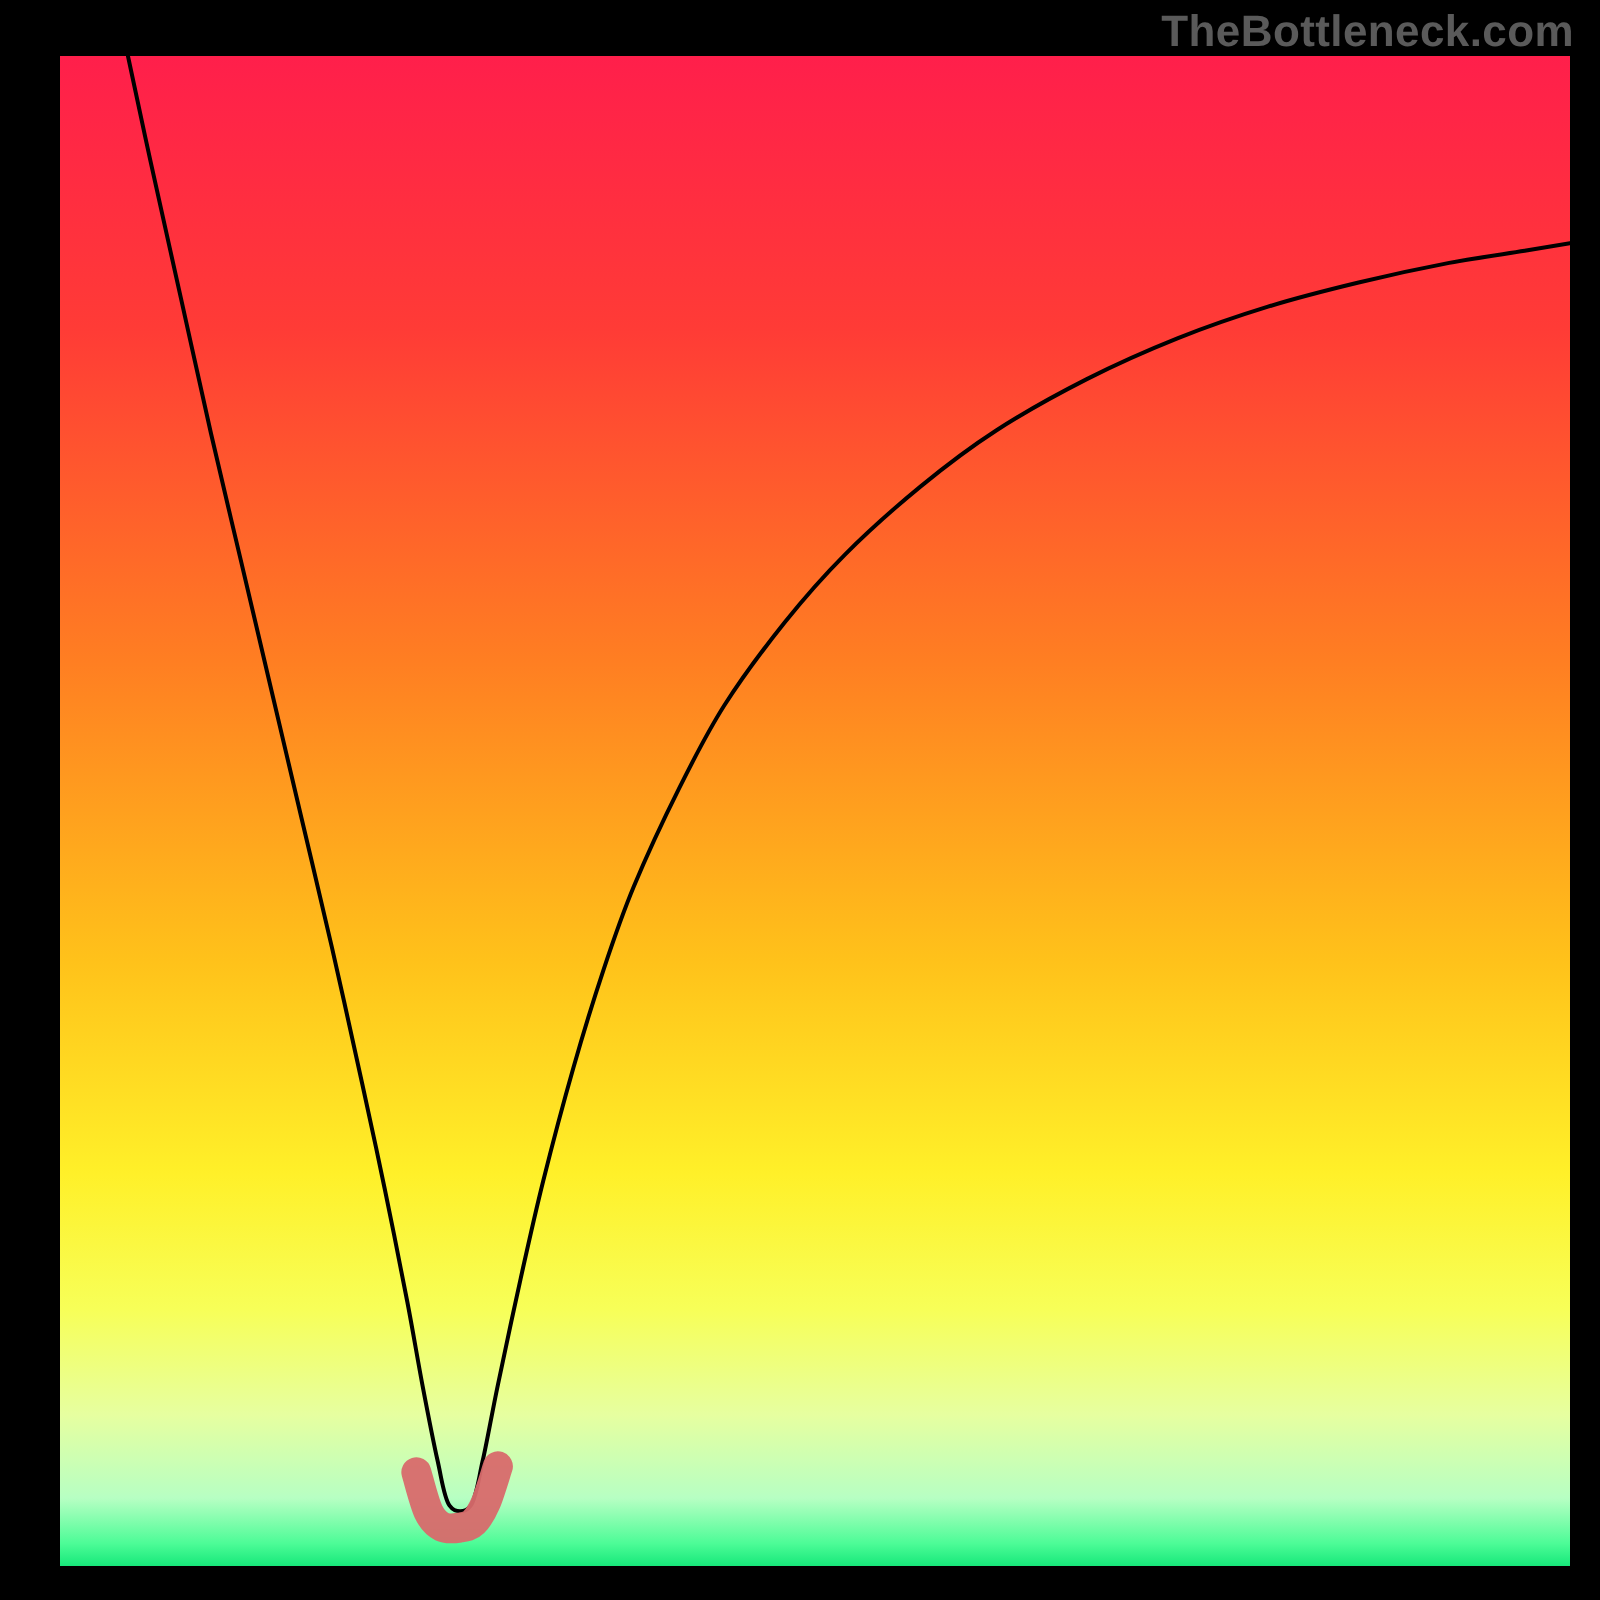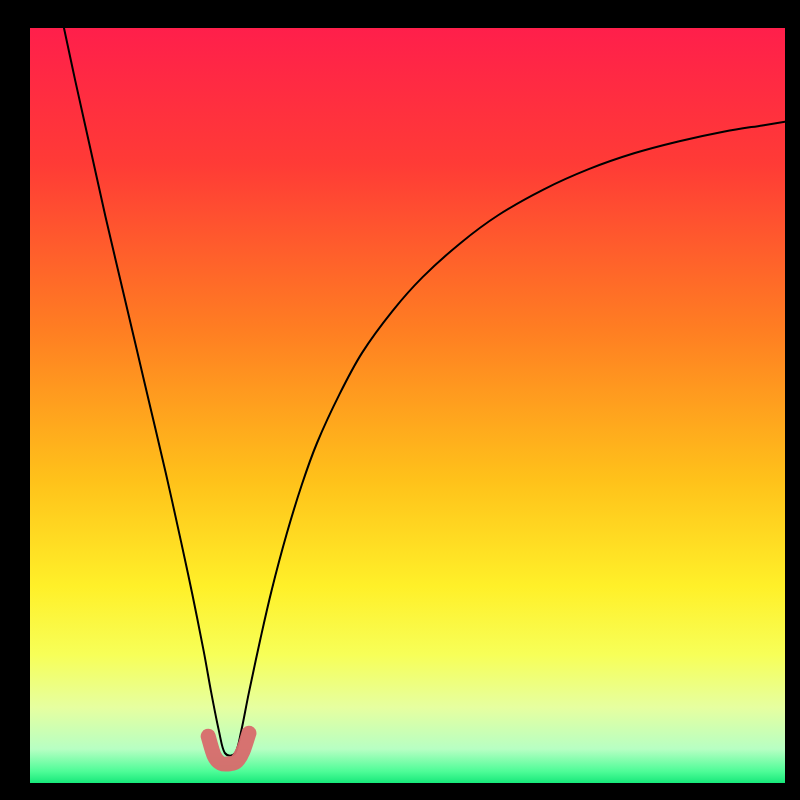--- a/index.html
+++ b/index.html
@@ -44,13 +44,14 @@
           <stop offset="90%" stop-color="#e6ffa0"></stop>
           <stop offset="95.5%" stop-color="#b7ffc3"></stop>
           <stop offset="98.5%" stop-color="#4dfc97"></stop>
           <stop offset="100%" stop-color="#17e87a"></stop>
         </linearGradient>
       </defs>
       <rect x="0" y="0" width="755" height="755" fill="url(#bg-grad)"></rect>
       <path d="M 33.975 0 C 35.8625 8.808333333333318, 40.89583333333333 32.71666666666657, 45.3 52.84999999999991 C 49.704166666666666 72.98333333333325, 55.36666666666667 98.15000000000005, 60.4 120.80000000000007 C 65.43333333333334 143.45000000000007, 70.46666666666667 166.72916666666669, 75.5 188.75 C 80.53333333333333 210.77083333333331, 85.56666666666666 231.53333333333327, 90.6 252.92499999999995 C 95.63333333333333 274.3166666666666, 100.66666666666669 295.70833333333337, 105.70000000000002 317.1 C 110.73333333333335 338.4916666666667, 115.76666666666667 359.8833333333333, 120.8 381.275 C 125.83333333333333 402.66666666666663, 130.86666666666667 423.42916666666673, 135.9 445.45000000000005 C 140.93333333333334 467.47083333333336, 146.59583333333333 493.26666666666665, 151 513.4 C 155.40416666666667 533.5333333333333, 158.54999999999998 548.0041666666666, 162.325 566.25 C 166.1 584.4958333333334, 170.50416666666666 606.5166666666667, 173.65 622.875 C 176.79583333333335 639.2333333333333, 178.68333333333334 651.1875, 181.2 664.4 C 183.71666666666664 677.6125, 186.485 692.0833333333333, 188.75 702.15 C 191.015 712.2166666666667, 192.02166666666665 721.025, 194.79 724.8 C 197.55833333333334 728.5749999999999, 202.59166666666667 728.5749999999999, 205.36 724.8 C 208.12833333333336 721.025, 209.13500000000005 712.2166666666667, 211.40000000000003 702.15 C 213.66500000000002 692.0833333333333, 215.80416666666667 679.5, 218.95 664.4 C 222.0958333333333 649.3, 226.5 628.5374999999999, 230.275 611.55 C 234.05 594.5625, 237.19583333333333 580.0916666666667, 241.6 562.475 C 246.00416666666666 544.8583333333333, 251.6666666666667 523.4666666666667, 256.70000000000005 505.85 C 261.7333333333334 488.23333333333335, 266.7666666666667 471.875, 271.8 456.775 C 276.8333333333333 441.67499999999995, 280.60833333333335 430.35, 286.9 415.25 C 293.1916666666666 400.15, 301.99999999999994 381.275, 309.54999999999995 366.175 C 317.09999999999997 351.07500000000005, 323.39166666666665 338.4916666666667, 332.2 324.65000000000003 C 341.0083333333333 310.8083333333334, 352.3333333333333 295.70833333333337, 362.4 283.125 C 372.46666666666664 270.54166666666663, 381.27500000000003 260.47499999999997, 392.6 249.14999999999998 C 403.925 237.825, 417.76666666666665 225.4933333333334, 430.34999999999997 215.17500000000007 C 442.9333333333333 204.85666666666674, 454.2583333333333 196.17416666666668, 468.1 187.24 C 481.9416666666667 178.30583333333334, 498.30000000000007 169.24583333333337, 513.4000000000001 161.57000000000005 C 528.5000000000001 153.89416666666673, 543.6 147.22500000000008, 558.7 141.18500000000006 C 573.8000000000001 135.14500000000004, 588.9 129.98583333333326, 604 125.32999999999993 C 619.1 120.67416666666658, 634.1999999999999 116.89916666666664, 649.3 113.25 C 664.4 109.60083333333336, 680.7583333333333 106.07750000000006, 694.6 103.43500000000006 C 708.4416666666667 100.79250000000006, 722.2833333333333 99.0308333333333, 732.35 97.39499999999998 C 742.4166666666667 95.75916666666666, 751.225 94.24916666666677, 755 93.62000000000012" fill="none" stroke="#000000" stroke-width="2" stroke-linecap="round" stroke-linejoin="round"></path>
       <path d="M 178.18 708.19 C 179.18666666666667 711.4616666666667, 182.08083333333332 723.2900000000001, 184.22 727.82 C 186.35916666666668 732.35, 188.3725 734.04875, 191.01500000000001 735.37 C 193.65750000000003 736.69125, 197.43250000000003 736.125, 200.07500000000002 735.7475 C 202.7175 735.3699999999999, 204.73083333333332 735.18125, 206.86999999999998 733.105 C 209.00916666666663 731.0287500000001, 210.89666666666665 727.9458333333333, 212.90999999999997 723.29 C 214.9233333333333 718.6341666666666, 217.94333333333333 708.1899999999999, 218.95 705.17" fill="none" stroke="#d86a6c" stroke-width="15" stroke-linecap="round" stroke-linejoin="round" opacity="0.95"></path>
     </svg>
+  <div class="watermark" style="right: 13px; top: 3px; font-size: 22px;">TheBottleneck.com</div>
 </div>
 
 </body></html>

